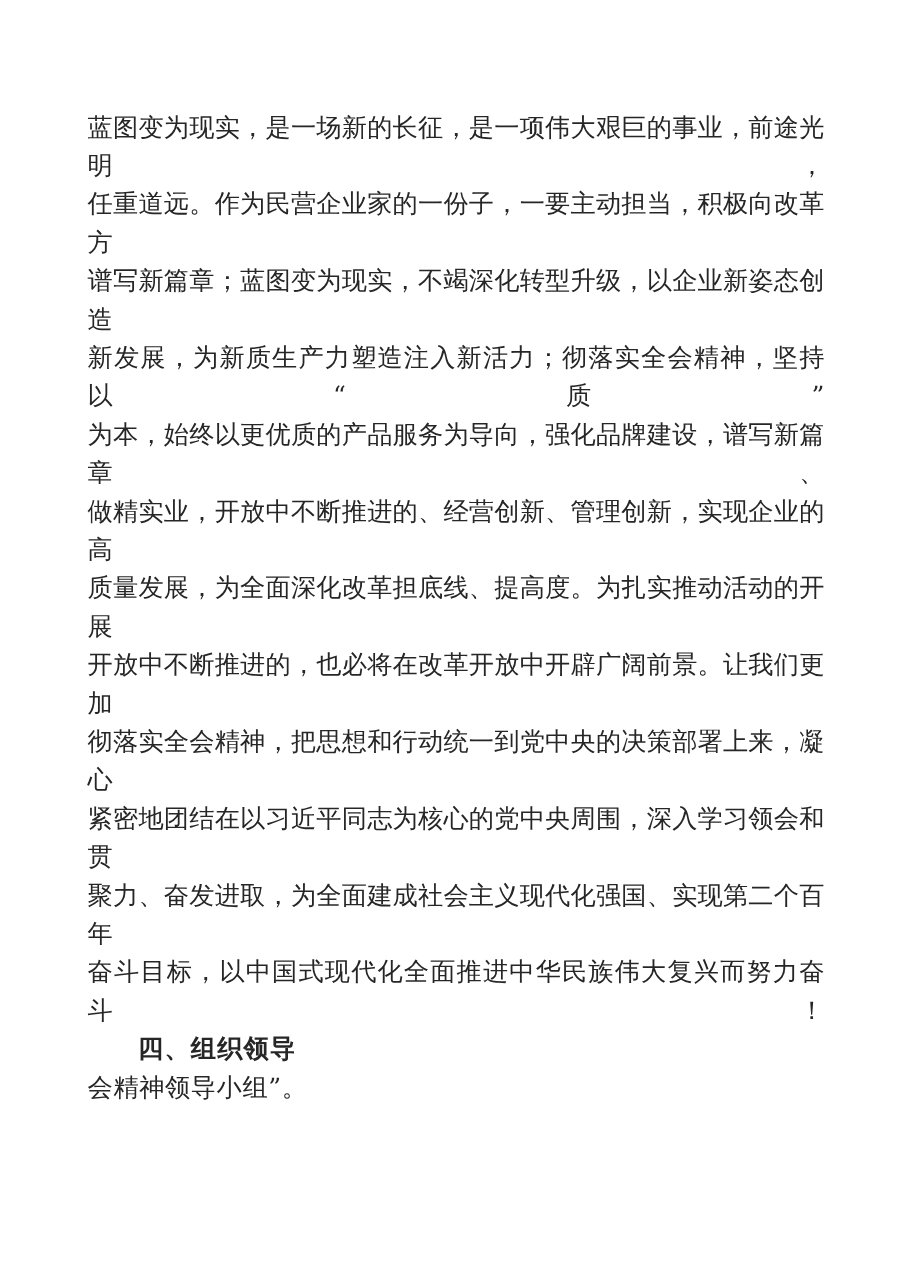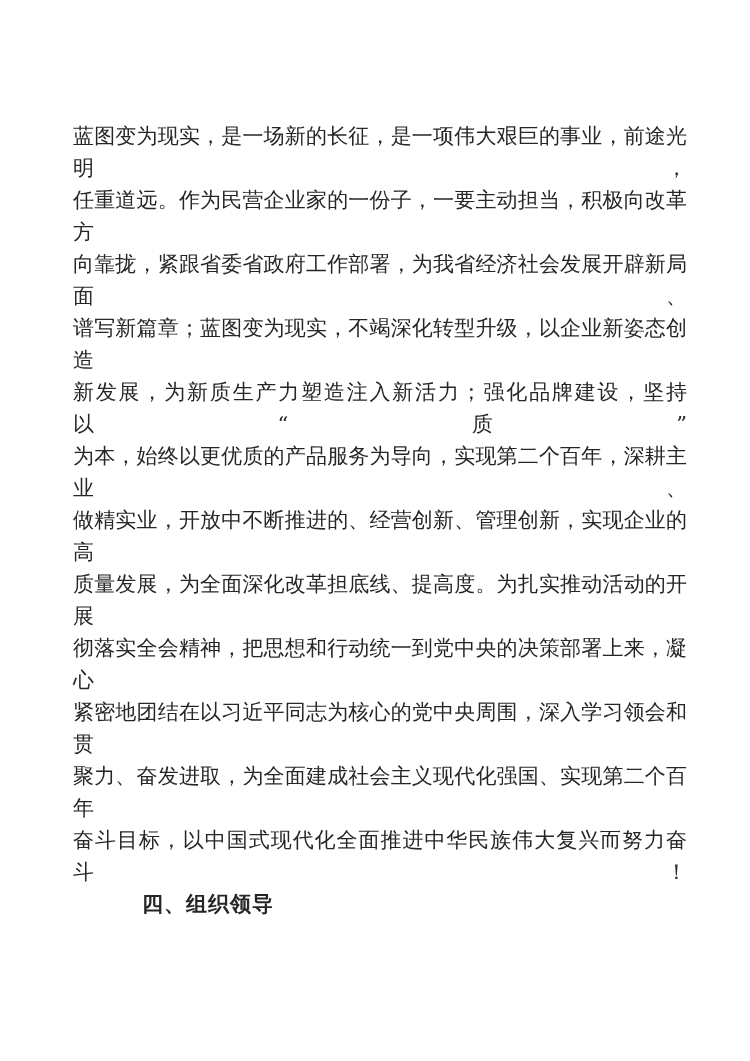--- a/index.html
+++ b/index.html
@@ -12,62 +12,62 @@
     width: 750px;
     height: 1061px;
     background: #ffffff;
     overflow: hidden;
     font-family: "DejaVu Serif", "Liberation Serif", serif;
     color: #262626;
   }
   .content {
     position: absolute;
     left: 73px;
-    top: 120px;
+    top: 90px;
     width: 614px;
     font-size: 21px;
     line-height: 32px;
     text-align: left;
   }
   .line {
     white-space: nowrap;
     letter-spacing: 0.5px;
   }
   .line.full {
     white-space: normal;
     text-align: justify;
     text-align-last: justify;
     text-justify: inter-character;
     letter-spacing: 0;
   }
   .line.indent {
     text-indent: 2em;
-    margin-left: 27px;
   }
   .line.heading {
     font-weight: bold;
     font-family: "DejaVu Sans", "Liberation Sans", sans-serif;
     letter-spacing: 1px;
   }
 </style>
 </head>
 <body>
 
 <div class="page">
   <div class="content">
     <div>
         <div class="line full">蓝图变为现实，是一场新的长征，是一项伟大艰巨的事业，前途光明，</div>
         <div class="line full">任重道远。作为民营企业家的一份子，一要主动担当，积极向改革方</div>
-        <div class="line full">向靠拢，紧跟省委省政府工作部署，为我省经济社会发展开辟新局面、</div>
         <div class="line full">谱写新篇章；蓝图变为现实，不竭深化转型升级，以企业新姿态创造</div>
-        <div class="line full">新发展，为新质生产力塑造注入新活力；强化品牌建设，坚持以“质”</div>
-        <div class="line full">为本，始终以更优质的产品服务为导向，实现第二个百年，深耕主业、</div>
+        <div class="line full">新发展，为新质生产力塑造注入新活力；彻落实全会精神，坚持以“质”</div>
+        <div class="line full">为本，始终以更优质的产品服务为导向，强化品牌建设，谱写新篇章、</div>
         <div class="line full">做精实业，开放中不断推进的、经营创新、管理创新，实现企业的高</div>
         <div class="line full">质量发展，为全面深化改革担底线、提高度。为扎实推动活动的开展</div>
+        <div class="line full">开放中不断推进的，也必将在改革开放中开辟广阔前景。让我们更加</div>
         <div class="line full">彻落实全会精神，把思想和行动统一到党中央的决策部署上来，凝心</div>
         <div class="line full">紧密地团结在以习近平同志为核心的党中央周围，深入学习领会和贯</div>
         <div class="line full">聚力、奋发进取，为全面建成社会主义现代化强国、实现第二个百年</div>
         <div class="line full">奋斗目标，以中国式现代化全面推进中华民族伟大复兴而努力奋斗！</div>
         <div class="line indent heading">四、组织领导</div>
+        <div class="line">会精神领导小组”。</div>
       </div>
 
   </div>
 </div>
 
 </body></html>

